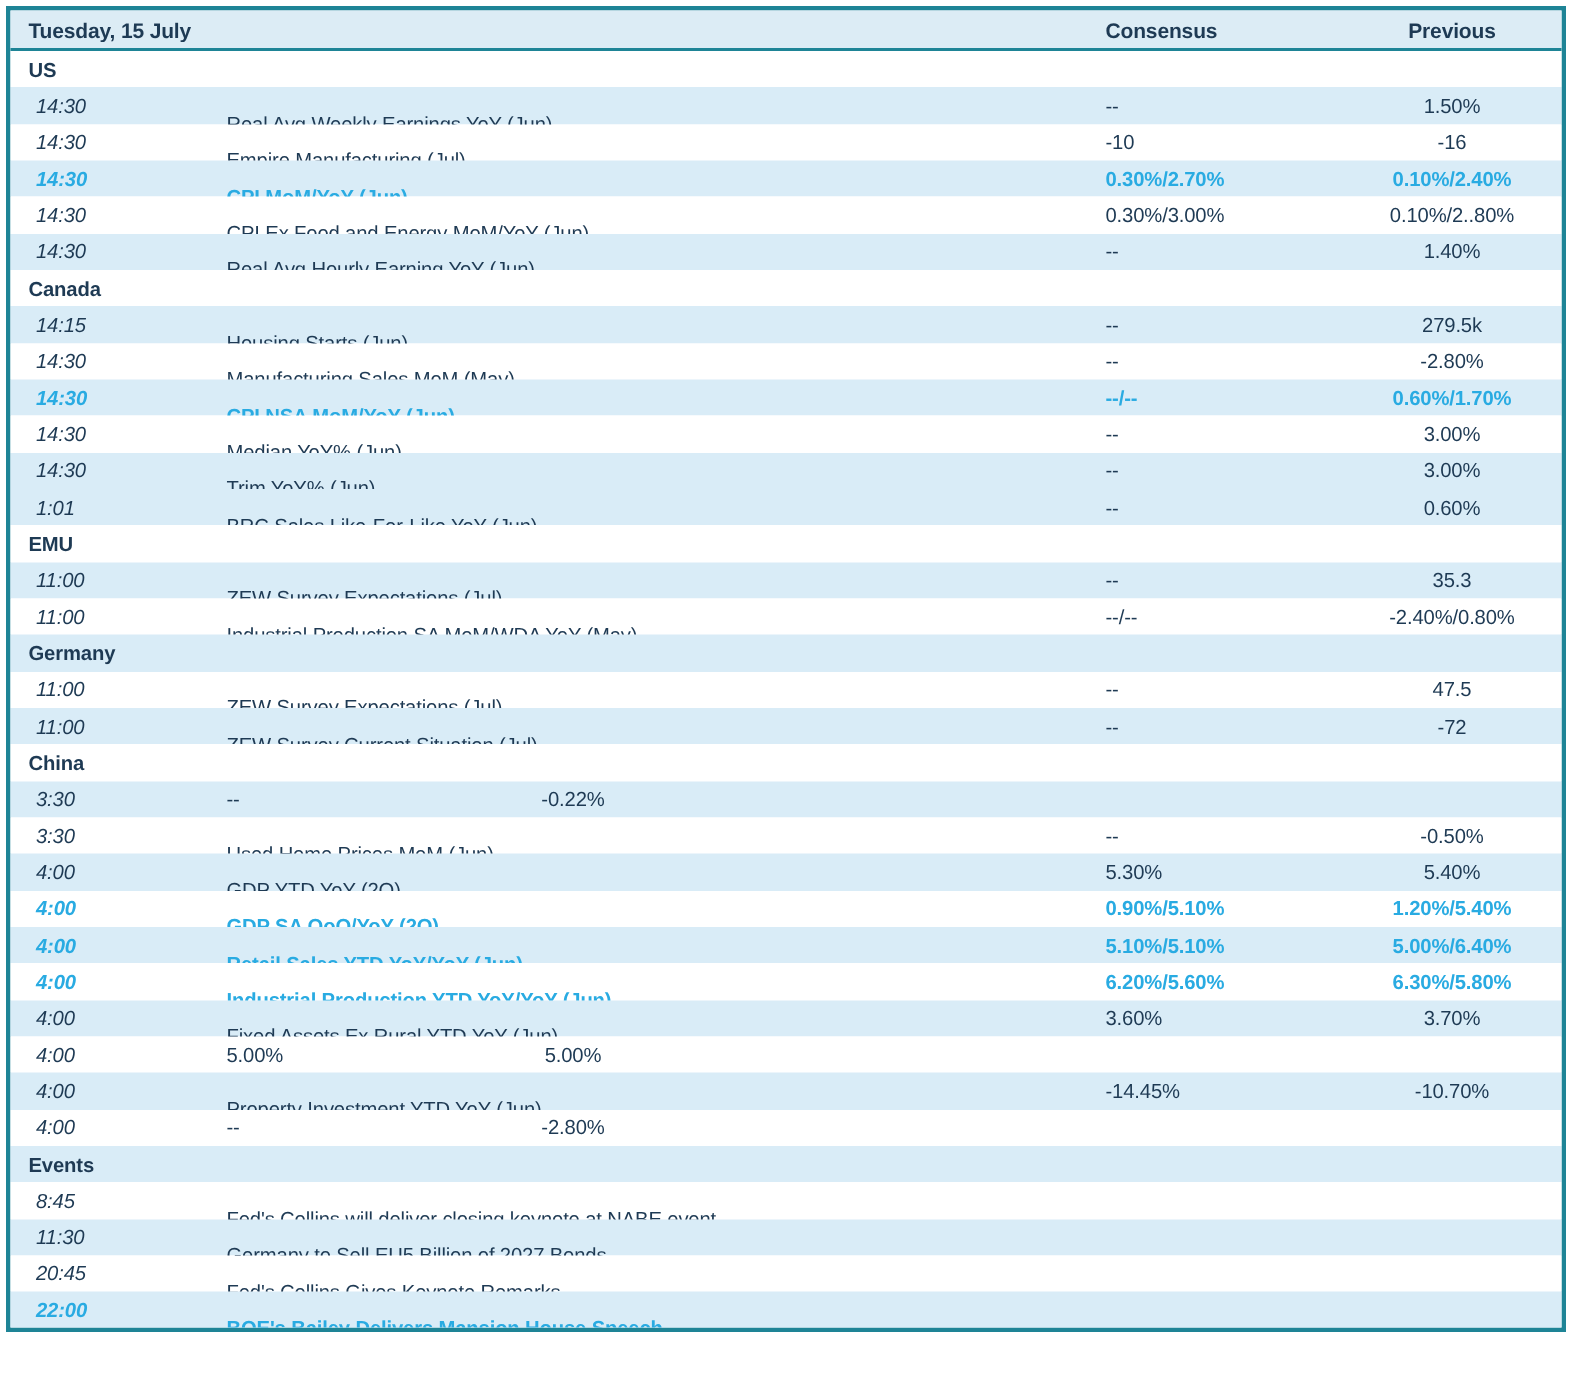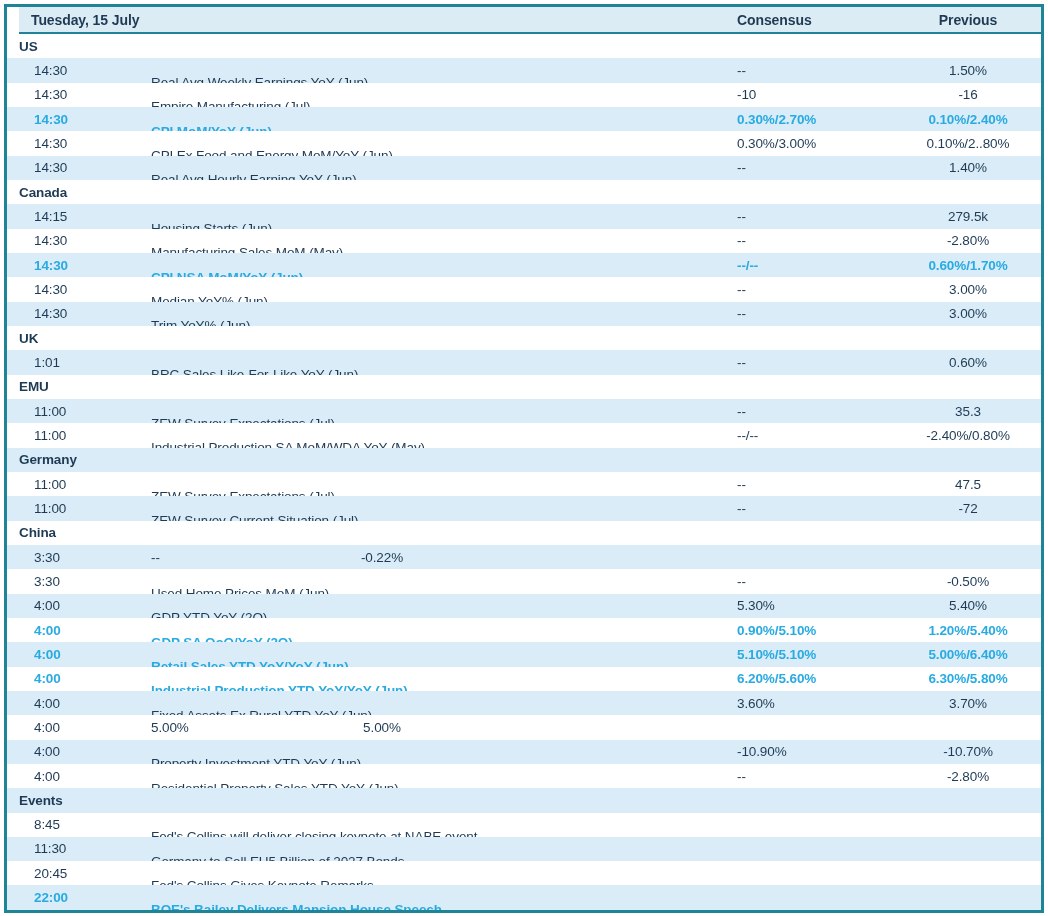--- a/index.html
+++ b/index.html
@@ -25,27 +25,27 @@
   .row{
     display:flex;align-items:center;
     height:24.33px;background:#ffffff;
     font-size:13.5px;letter-spacing:-0.1px;
     white-space:nowrap;overflow:hidden;
   }
   .row.alt{background:var(--rowblue);}
   .row.header{
     height:27px;background:var(--headerbg);
     border-bottom:2.5px solid var(--teal);
-    font-weight:bold;font-size:14px;margin-left:12px;
+    font-weight:bold;font-size:14px;
   }
   .row.section{font-weight:bold;font-size:13.5px;}
   .row.hl{color:var(--cyan);font-weight:bold;}
   .cell{overflow:hidden;text-overflow:clip;}
   .cell.title{flex:1;padding-left:12px;}
-  .cell.time{width:144px;padding-left:27px;}
+  .cell.time{width:144px;padding-left:17px;font-style:italic;}
   .cell.event{flex:1;margin-top:24px;}
   .cell.consensus{width:158px;}
   .cell.previous{width:146px;text-align:center;}
   .cell.section-label{flex:1;padding-left:12px;}
 </style>
 </head>
 <body>
 
 <div class="calendar">
   <div class="row header">
@@ -113,23 +113,20 @@
         <div class="cell event">Median YoY% (Jun)</div>
         <div class="cell consensus">--</div>
         <div class="cell previous">3.00%</div>
       </div>
       <div class="row alt">
         <div class="cell time">14:30</div>
         <div class="cell event">Trim YoY% (Jun)</div>
         <div class="cell consensus">--</div>
         <div class="cell previous">3.00%</div>
       </div>
-      <div class="row section">
-        <div class="cell section-label">UK</div>
-      </div>
       <div class="row alt">
         <div class="cell time">1:01</div>
         <div class="cell event">BRC Sales Like-For-Like YoY (Jun)</div>
         <div class="cell consensus">--</div>
         <div class="cell previous">0.60%</div>
       </div>
       <div class="row section">
         <div class="cell section-label">EMU</div>
       </div>
       <div class="row alt">
@@ -204,26 +201,25 @@
         <div class="cell previous">3.70%</div>
       </div>
       <div class="row">
         <div class="cell time">4:00</div>
         <div class="cell consensus">5.00%</div>
         <div class="cell previous">5.00%</div>
       </div>
       <div class="row alt">
         <div class="cell time">4:00</div>
         <div class="cell event">Property Investment YTD YoY (Jun)</div>
-        <div class="cell consensus">-10.90%</div>
+        <div class="cell consensus">-14.45%</div>
         <div class="cell previous">-10.70%</div>
       </div>
       <div class="row">
         <div class="cell time">4:00</div>
-        <div class="cell event">Residential Property Sales YTD YoY (Jun)</div>
         <div class="cell consensus">--</div>
         <div class="cell previous">-2.80%</div>
       </div>
       <div class="row section alt">
         <div class="cell section-label">Events</div>
       </div>
       <div class="row">
         <div class="cell time">8:45</div>
         <div class="cell event">Fed's Collins will deliver closing keynote at NABE event</div>
         <div class="cell consensus"></div>

